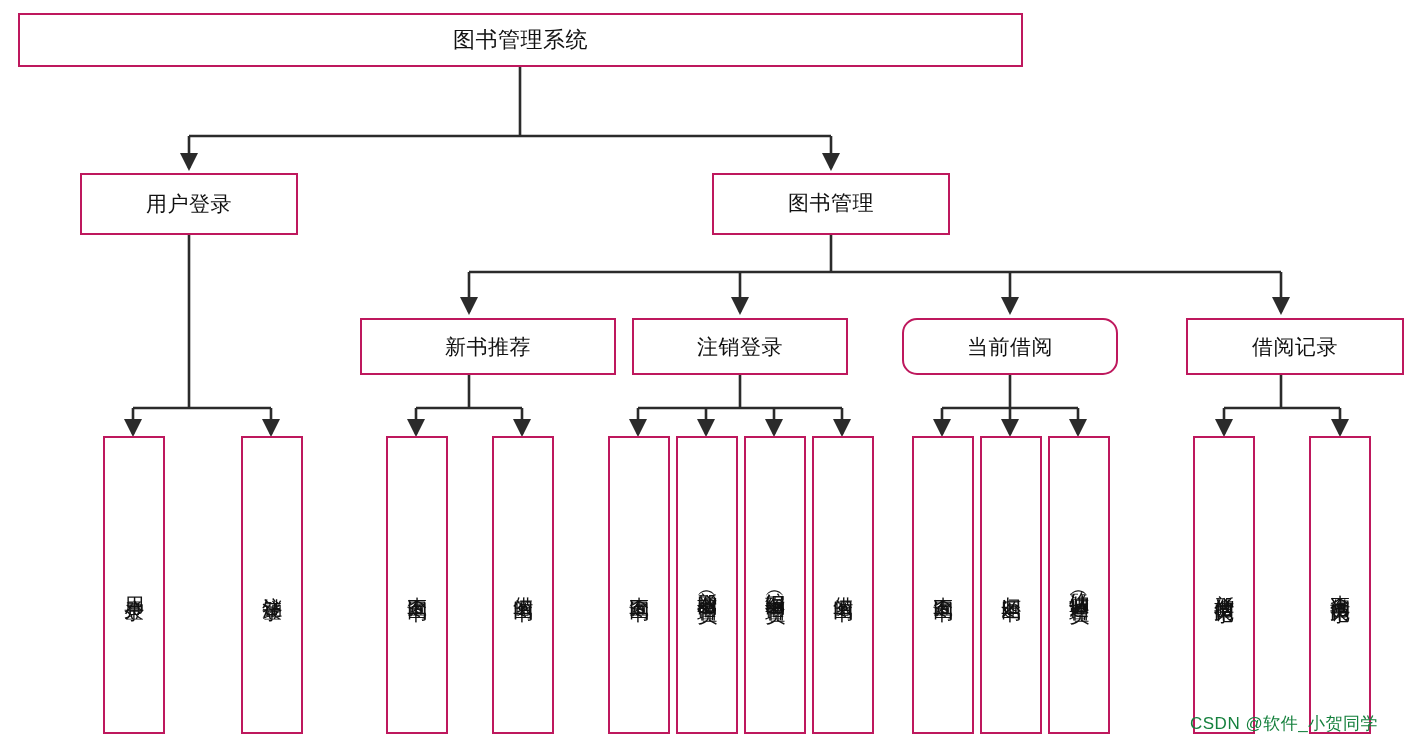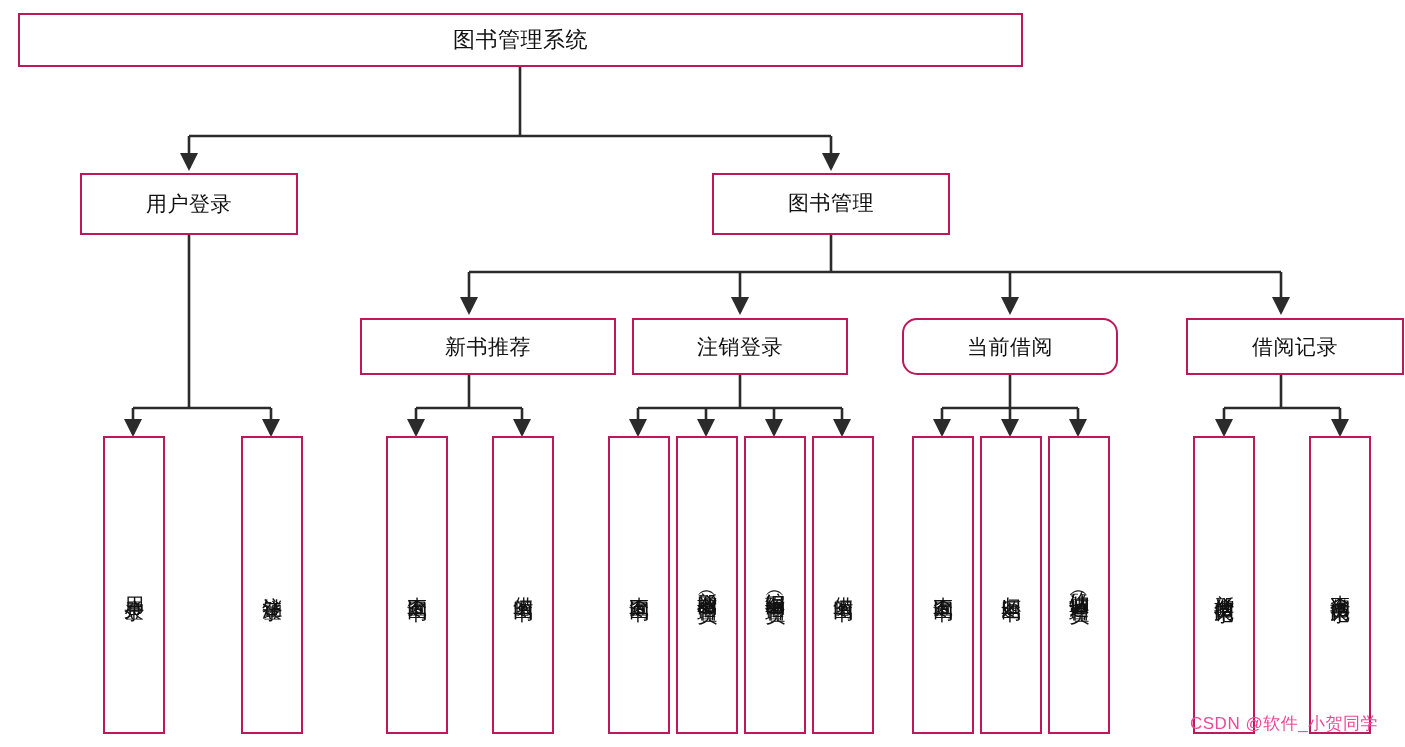--- a/index.html
+++ b/index.html
@@ -57,21 +57,21 @@
     line-height:1.08;
     letter-spacing:2px;
     max-height:268px;
   }
   
   #watermark{
     position:absolute;
     left:1190px;
     top:712px;
     font-size:17px;
-    color:#ec4899;
+    color:#15803d;
     white-space:nowrap;
     letter-spacing:0.5px;
     pointer-events:none;
   }
 </style>
 </head>
 <body>
 
 <div id="canvas">
 

